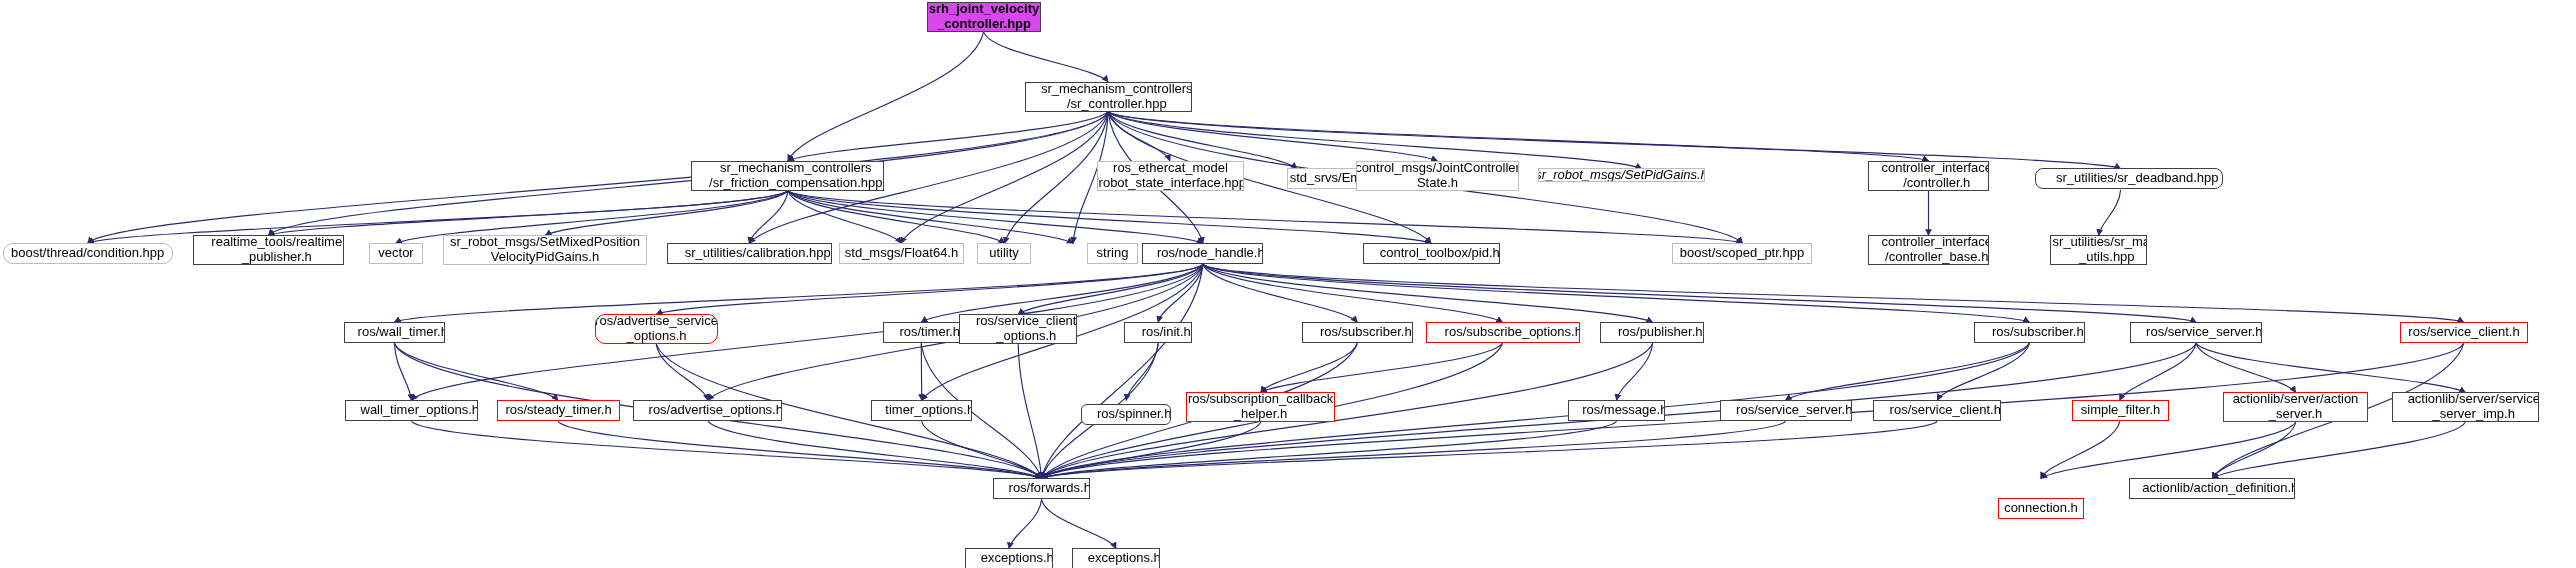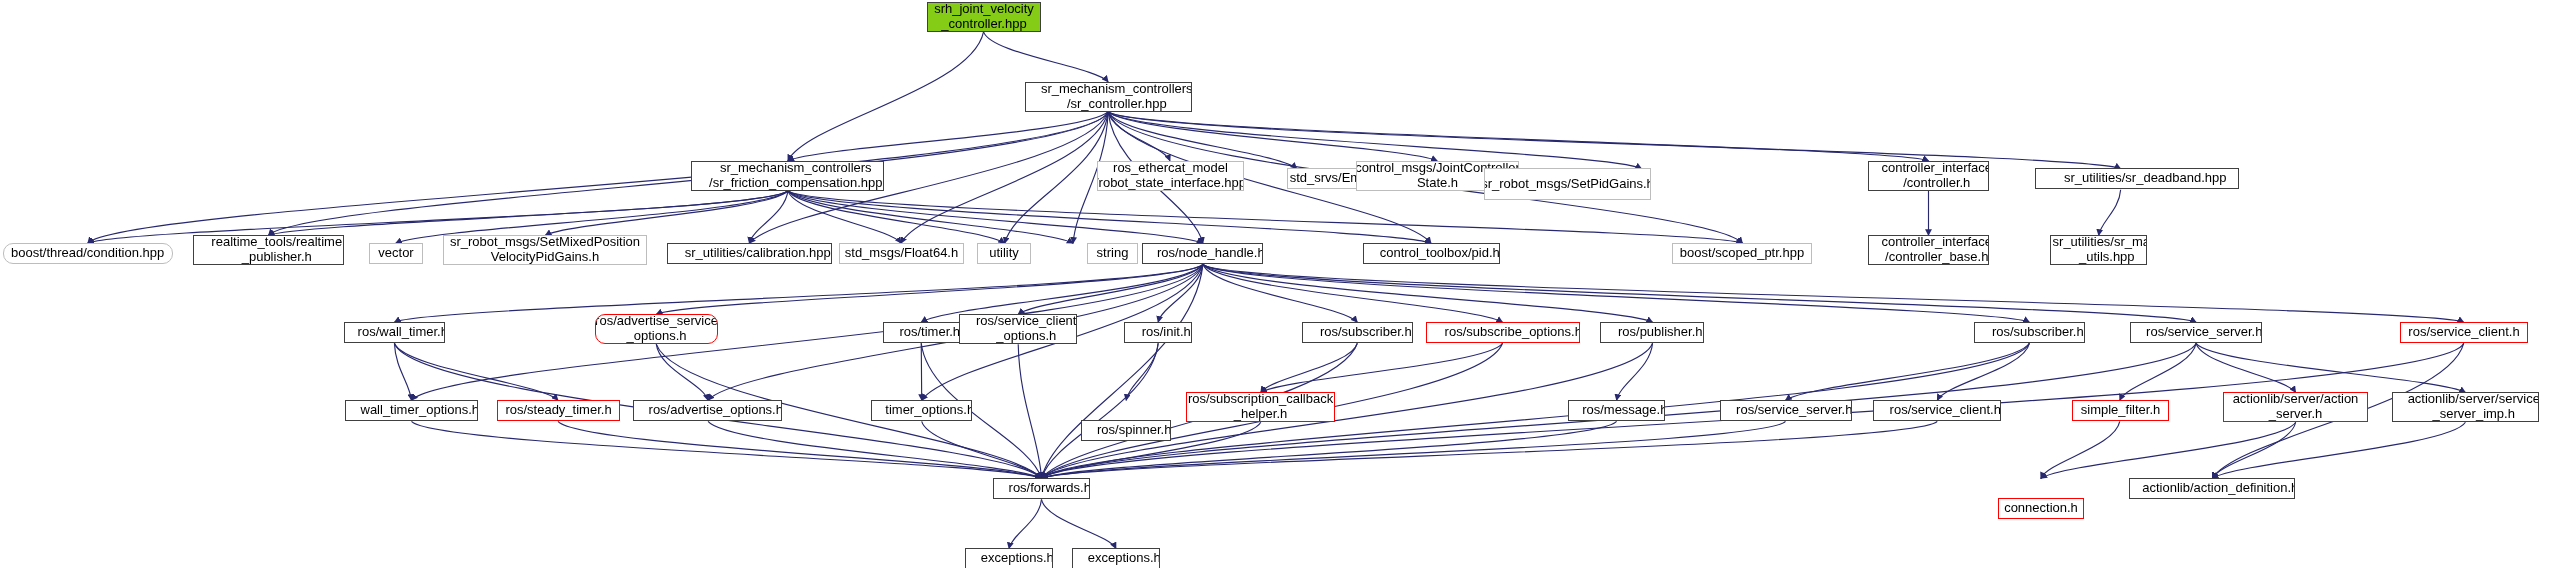--- a/index.html
+++ b/index.html
@@ -43,21 +43,22 @@
   }
   .node.strong {
     border: 1.8px solid #404040;
     padding-left: 20px;
   }
   .node.red {
     border: 1.8px solid #ff0000;
   }
   .node.root {
     border: 1.8px solid #404040;
-    background: #84cc16;
+    background: #d946ef;
+    font-weight: bold;
   }
 </style>
 </head>
 <body>
 
 <div id="graph-root">
   <svg id="edges" xmlns="http://www.w3.org/2000/svg" viewBox="0 0 2936 648" width="2576" height="569">
     <defs>
       <marker id="arrow" viewBox="0 0 10 10" refX="9" refY="5" markerWidth="6" markerHeight="6" orient="auto-start-reverse">
         <path d="M 0 0 L 10 5 L 0 10 z" fill="#27286e"></path>
@@ -156,24 +157,24 @@
 _controller.hpp</div>
       <div class="node strong" style="left: 1025px; top: 82px; width: 167px; height: 30px;">sr_mechanism_controllers
 /sr_controller.hpp</div>
       <div class="node strong" style="left: 691px; top: 161px; width: 193px; height: 30px;">sr_mechanism_controllers
 /sr_friction_compensation.hpp</div>
       <div class="node " style="left: 1097px; top: 161px; width: 147px; height: 30px;">ros_ethercat_model
 /robot_state_interface.hpp</div>
       <div class="node " style="left: 1245px; top: 168px; width: 104px; height: 21px; margin-left: 42px;">std_srvs/Empty.h</div>
       <div class="node " style="left: 1356px; top: 161px; width: 163px; height: 30px;">control_msgs/JointController
 State.h</div>
-      <div class="node " style="left: 1484px; top: 168px; width: 167px; height: 32px;">sr_robot_msgs/SetPidGains.h</div>
+      <div class="node " style="left: 1538px; top: 168px; width: 167px; height: 14px; font-style: italic;">sr_robot_msgs/SetPidGains.h</div>
       <div class="node strong" style="left: 1868px; top: 161px; width: 121px; height: 30px;">controller_interface
 /controller.h</div>
-      <div class="node strong" style="left: 2035px; top: 168px; width: 204px; height: 21px;">sr_utilities/sr_deadband.hpp</div>
+      <div class="node strong" style="left: 2035px; top: 168px; width: 188px; height: 21px; border-radius: 8px;">sr_utilities/sr_deadband.hpp</div>
       <div class="node " style="left: 2.6px; top: 243px; width: 170px; height: 21px; border-radius: 10px;">boost/thread/condition.hpp</div>
       <div class="node strong" style="left: 193px; top: 235px; width: 151px; height: 30px;">realtime_tools/realtime
 _publisher.h</div>
       <div class="node " style="left: 369px; top: 243px; width: 54px; height: 21px;">vector</div>
       <div class="node " style="left: 443px; top: 235px; width: 204px; height: 30px;">sr_robot_msgs/SetMixedPosition
 VelocityPidGains.h</div>
       <div class="node strong" style="left: 667px; top: 243px; width: 165px; height: 21px;">sr_utilities/calibration.hpp</div>
       <div class="node " style="left: 839px; top: 243px; width: 125px; height: 21px;">std_msgs/Float64.h</div>
       <div class="node " style="left: 977px; top: 243px; width: 54px; height: 21px;">utility</div>
       <div class="node " style="left: 1048px; top: 243px; width: 51px; height: 21px; margin-left: 39px;">string</div>
@@ -194,21 +195,21 @@
       <div class="node strong" style="left: 1302px; top: 322px; width: 111px; height: 21px;">ros/subscriber.h</div>
       <div class="node red" style="left: 1426px; top: 322px; width: 154px; height: 21px; padding-left: 24px;">ros/subscribe_options.h</div>
       <div class="node strong" style="left: 1600px; top: 322px; width: 104px; height: 21px;">ros/publisher.h</div>
       <div class="node strong" style="left: 1974px; top: 322px; width: 111px; height: 21px;">ros/subscriber.h</div>
       <div class="node strong" style="left: 2130px; top: 322px; width: 132px; height: 21px;">ros/service_server.h</div>
       <div class="node red" style="left: 2400px; top: 322px; width: 128px; height: 21px;">ros/service_client.h</div>
       <div class="node strong" style="left: 345px; top: 400px; width: 133px; height: 21px;">wall_timer_options.h</div>
       <div class="node red" style="left: 497px; top: 400px; width: 123px; height: 21px;">ros/steady_timer.h</div>
       <div class="node strong" style="left: 633px; top: 400px; width: 149px; height: 21px;">ros/advertise_options.h</div>
       <div class="node strong" style="left: 871px; top: 400px; width: 101px; height: 21px;">timer_options.h</div>
-      <div class="node strong" style="left: 1081px; top: 420px; width: 90px; height: 21px;">ros/spinner.h</div>
+      <div class="node strong" style="left: 1081px; top: 404px; width: 90px; height: 21px; border-radius: 6px;">ros/spinner.h</div>
       <div class="node red" style="left: 1186px; top: 392px; width: 149px; height: 30px;">ros/subscription_callback
 _helper.h</div>
       <div class="node strong" style="left: 1568px; top: 400px; width: 97px; height: 21px;">ros/message.h</div>
       <div class="node strong" style="left: 1720px; top: 400px; width: 132px; height: 21px;">ros/service_server.h</div>
       <div class="node strong" style="left: 1873px; top: 400px; width: 128px; height: 21px;">ros/service_client.h</div>
       <div class="node red" style="left: 2072px; top: 400px; width: 97px; height: 21px;">simple_filter.h</div>
       <div class="node red" style="left: 2223px; top: 392px; width: 145px; height: 30px;">actionlib/server/action
 _server.h</div>
       <div class="node strong" style="left: 2392px; top: 392px; width: 147px; height: 30px;">actionlib/server/service
 _server_imp.h</div>

